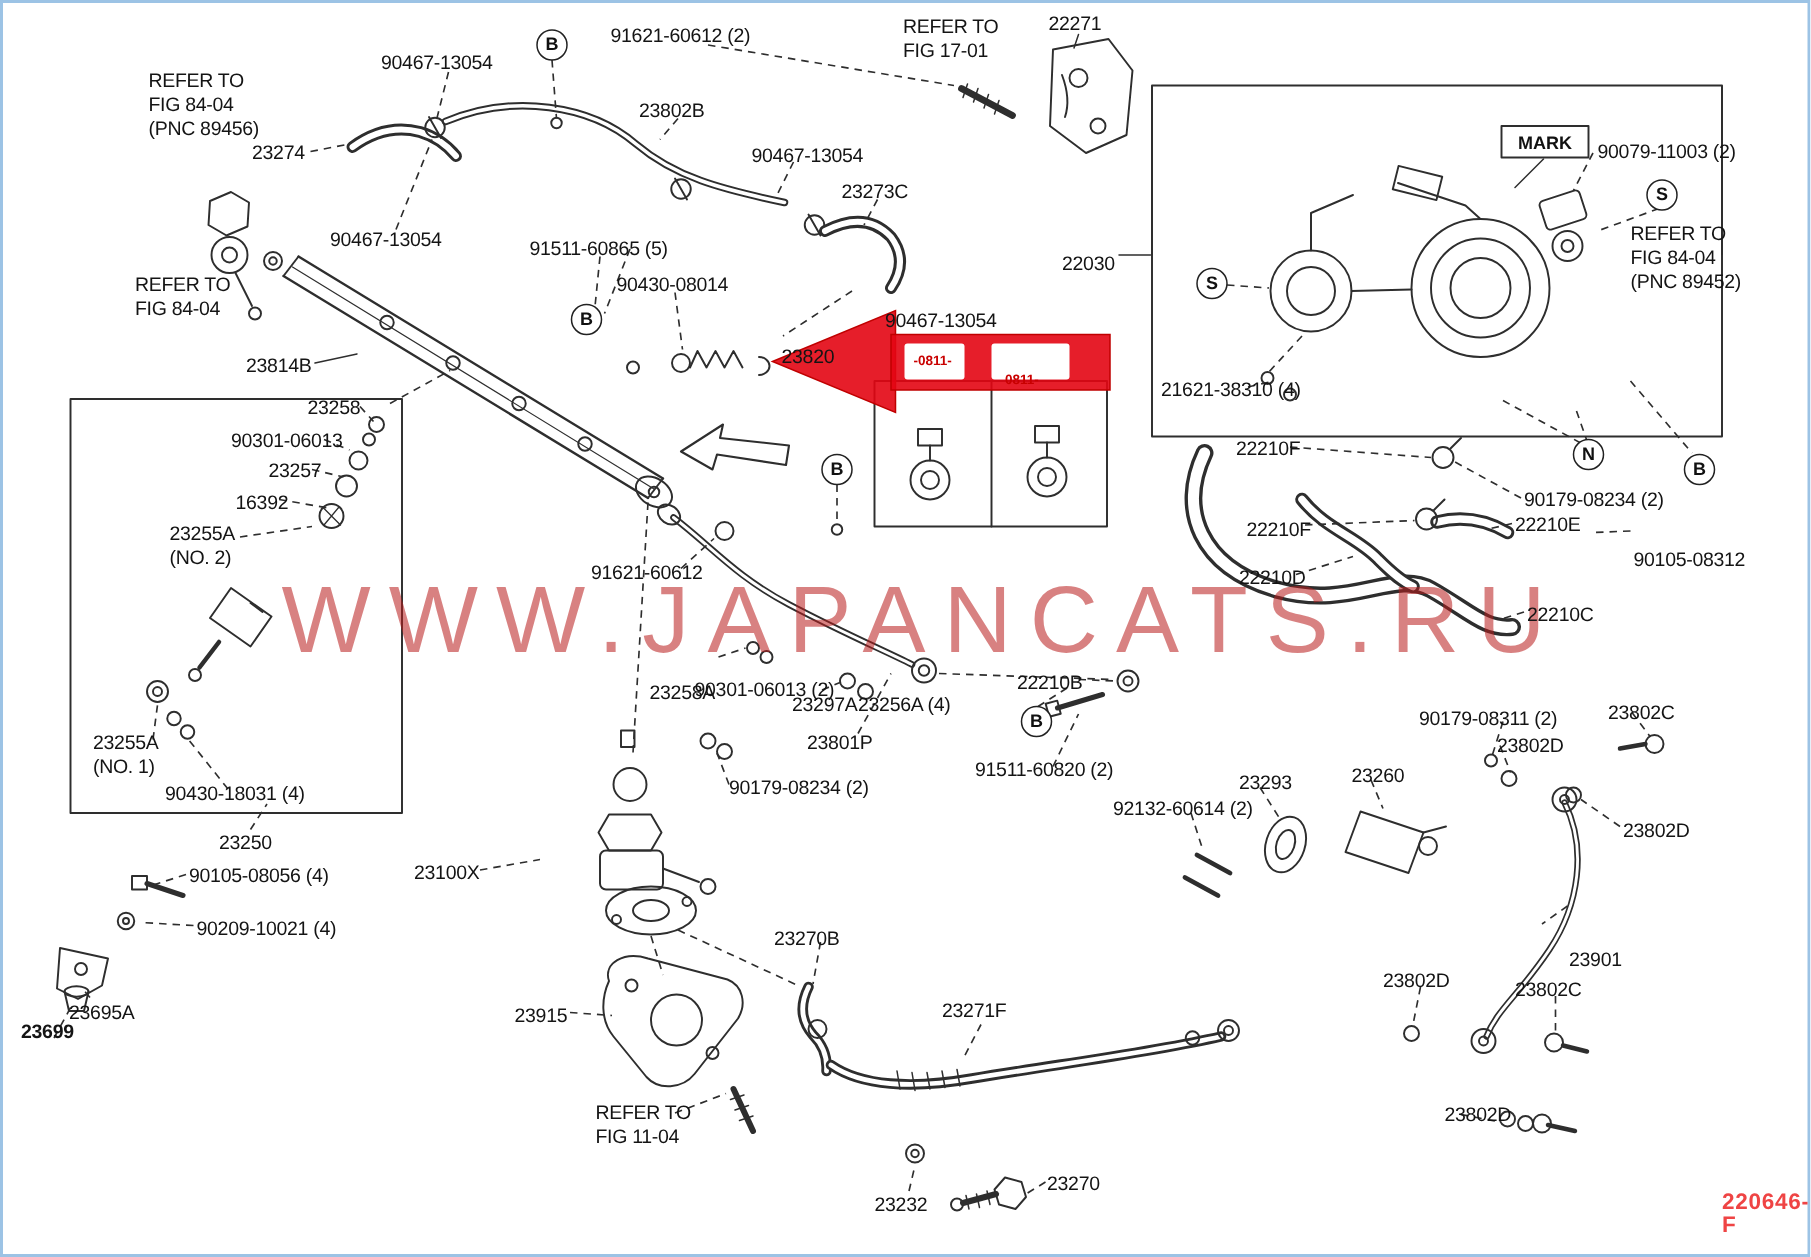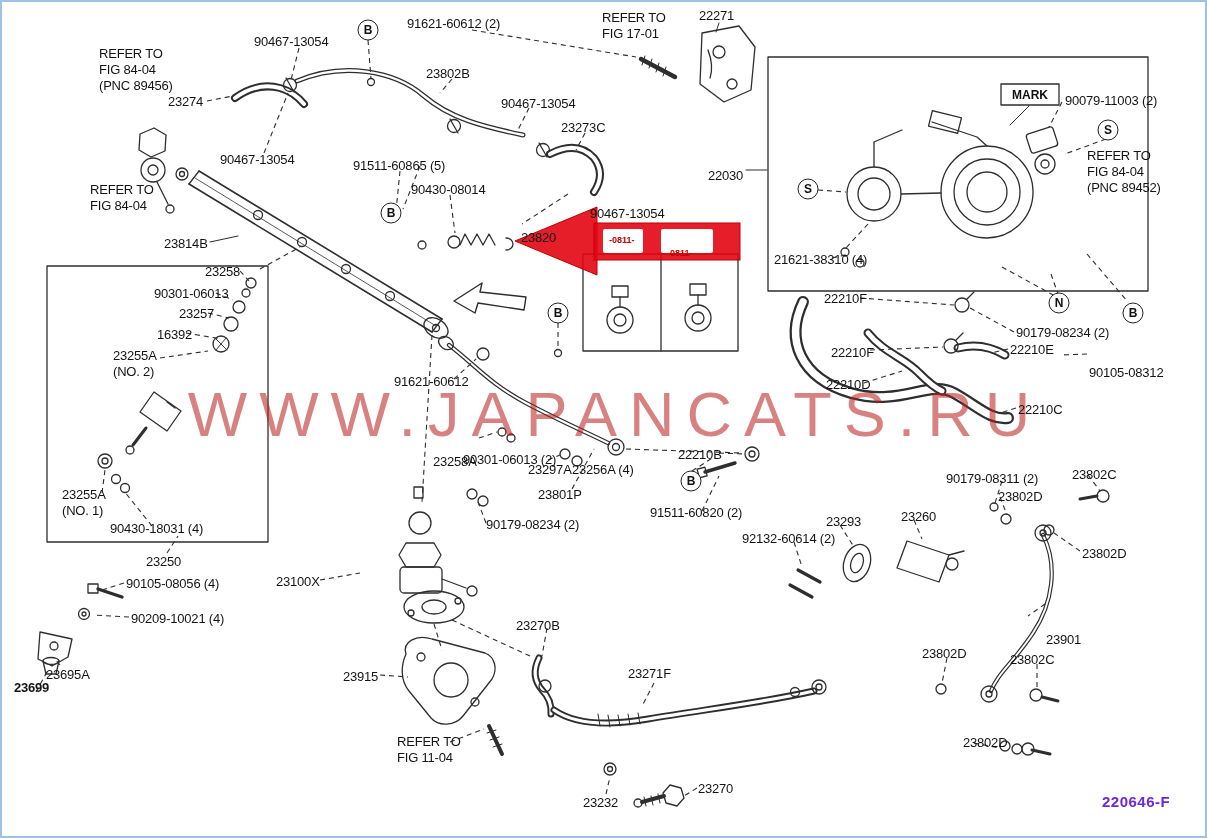--- a/index.html
+++ b/index.html
@@ -7,22 +7,22 @@
          border:2px solid #9cc3e5;box-sizing:border-box;overflow:hidden;
          font-family:"Liberation Sans",sans-serif;}
   .stage svg{position:absolute;left:0;top:0;}
   .part-label{position:absolute;font:13px/1.22 "Liberation Sans",sans-serif;
               color:#141414;white-space:pre;letter-spacing:-0.2px;z-index:30;}
   .circ{position:absolute;width:19px;height:19px;border:1.6px solid #222;border-radius:50%;
         background:#fff;font:bold 12px/19px "Liberation Sans",sans-serif;text-align:center;
         color:#111;transform:translate(-50%,-50%);z-index:25;}
   .mark-label{position:absolute;left:999px;top:85px;width:58px;text-align:center;
               font:bold 12px/16px "Liberation Sans",sans-serif;color:#111;z-index:30;}
-  .diagram-code{position:absolute;left:1100px;top:792px;
-                font:bold 15px/1 "Liberation Sans",sans-serif;letter-spacing:0.5px;color:#6d28d9;z-index:30;}
+  .diagram-code{position:absolute;left:1146px;top:792px;
+                font:bold 15px/1 "Liberation Sans",sans-serif;letter-spacing:0.5px;color:#ef4444;z-index:30;}
   .watermark{position:absolute;left:613px;top:412px;transform:translate(-50%,-50%);
              font:63px/1 "Liberation Sans",sans-serif;letter-spacing:12px;color:#b91c1c;
              opacity:0.55;white-space:nowrap;z-index:20;}
   .chip-label{position:absolute;font:bold 9px/1 "Liberation Sans",sans-serif;color:#c90000;
               z-index:40;white-space:nowrap;}
 </style>
 </head>
 <body>
 
 <div class="stage">

